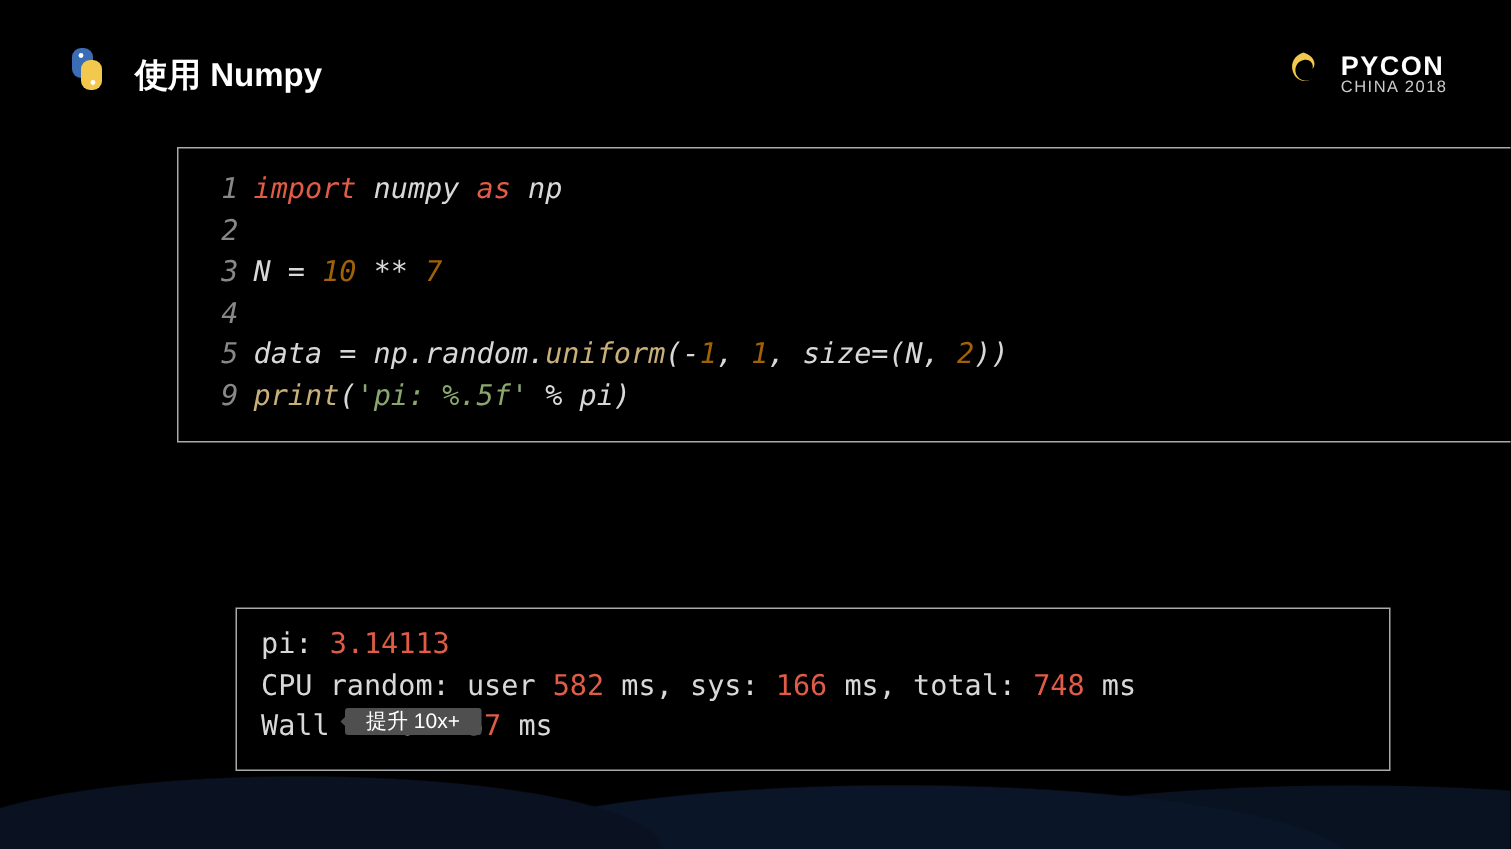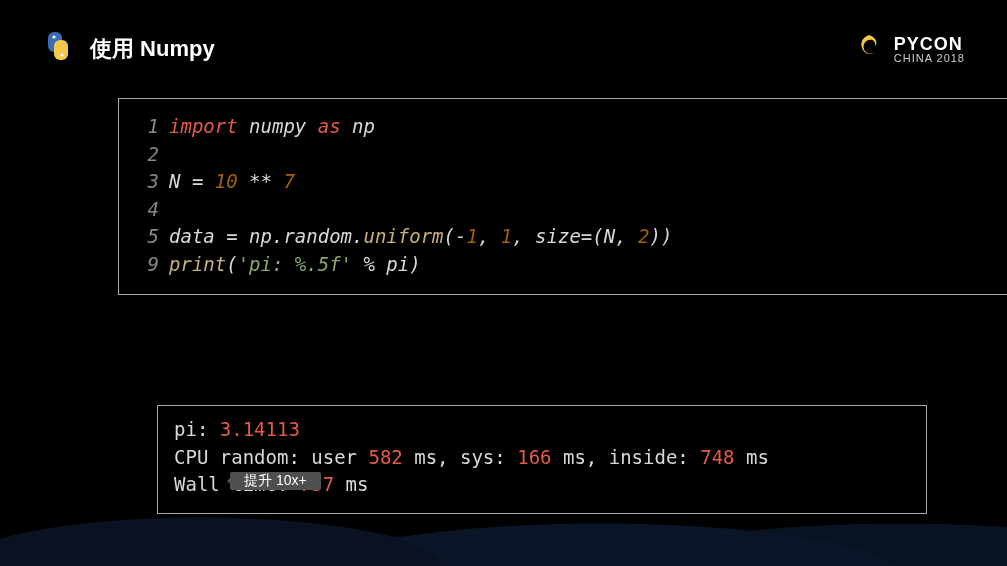--- a/index.html
+++ b/index.html
@@ -118,17 +118,17 @@
   <div><span class="ln">1</span><span class="kw">import</span><span class="id"> numpy </span><span class="kw">as</span><span class="id"> np</span></div>
   <div><span class="ln">2</span></div>
   <div><span class="ln">3</span><span class="id">N = </span><span class="lit">10</span><span class="id"> ** </span><span class="lit">7</span></div>
   <div><span class="ln">4</span></div>
   <div><span class="ln">5</span><span class="id">data = np.random.</span><span class="call">uniform</span><span class="id">(-</span><span class="lit">1</span><span class="id">, </span><span class="lit">1</span><span class="id">, size=(N, </span><span class="lit">2</span><span class="id">))</span></div>
   <div><span class="ln">9</span><span class="call">print</span><span class="id">(</span><span class="str">'pi: %.5f'</span><span class="id"> % pi)</span></div>
 </div>
 
 <div class="outbox">
   <div><span class="out">pi: </span><span class="red">3.14113</span></div>
-  <div><span class="out">CPU random: user </span><span class="red">582</span><span class="out"> ms, sys: </span><span class="red">166</span><span class="out"> ms, inside: </span><span class="red">748</span><span class="out"> ms</span></div>
+  <div><span class="out">CPU random: user </span><span class="red">582</span><span class="out"> ms, sys: </span><span class="red">166</span><span class="out"> ms, total: </span><span class="red">748</span><span class="out"> ms</span></div>
   <div><span class="out">Wall time: </span><span class="red">757</span><span class="out"> ms</span></div>
 </div>
 
 <div class="tooltip">提升 10x+</div>
 
 </body></html>

